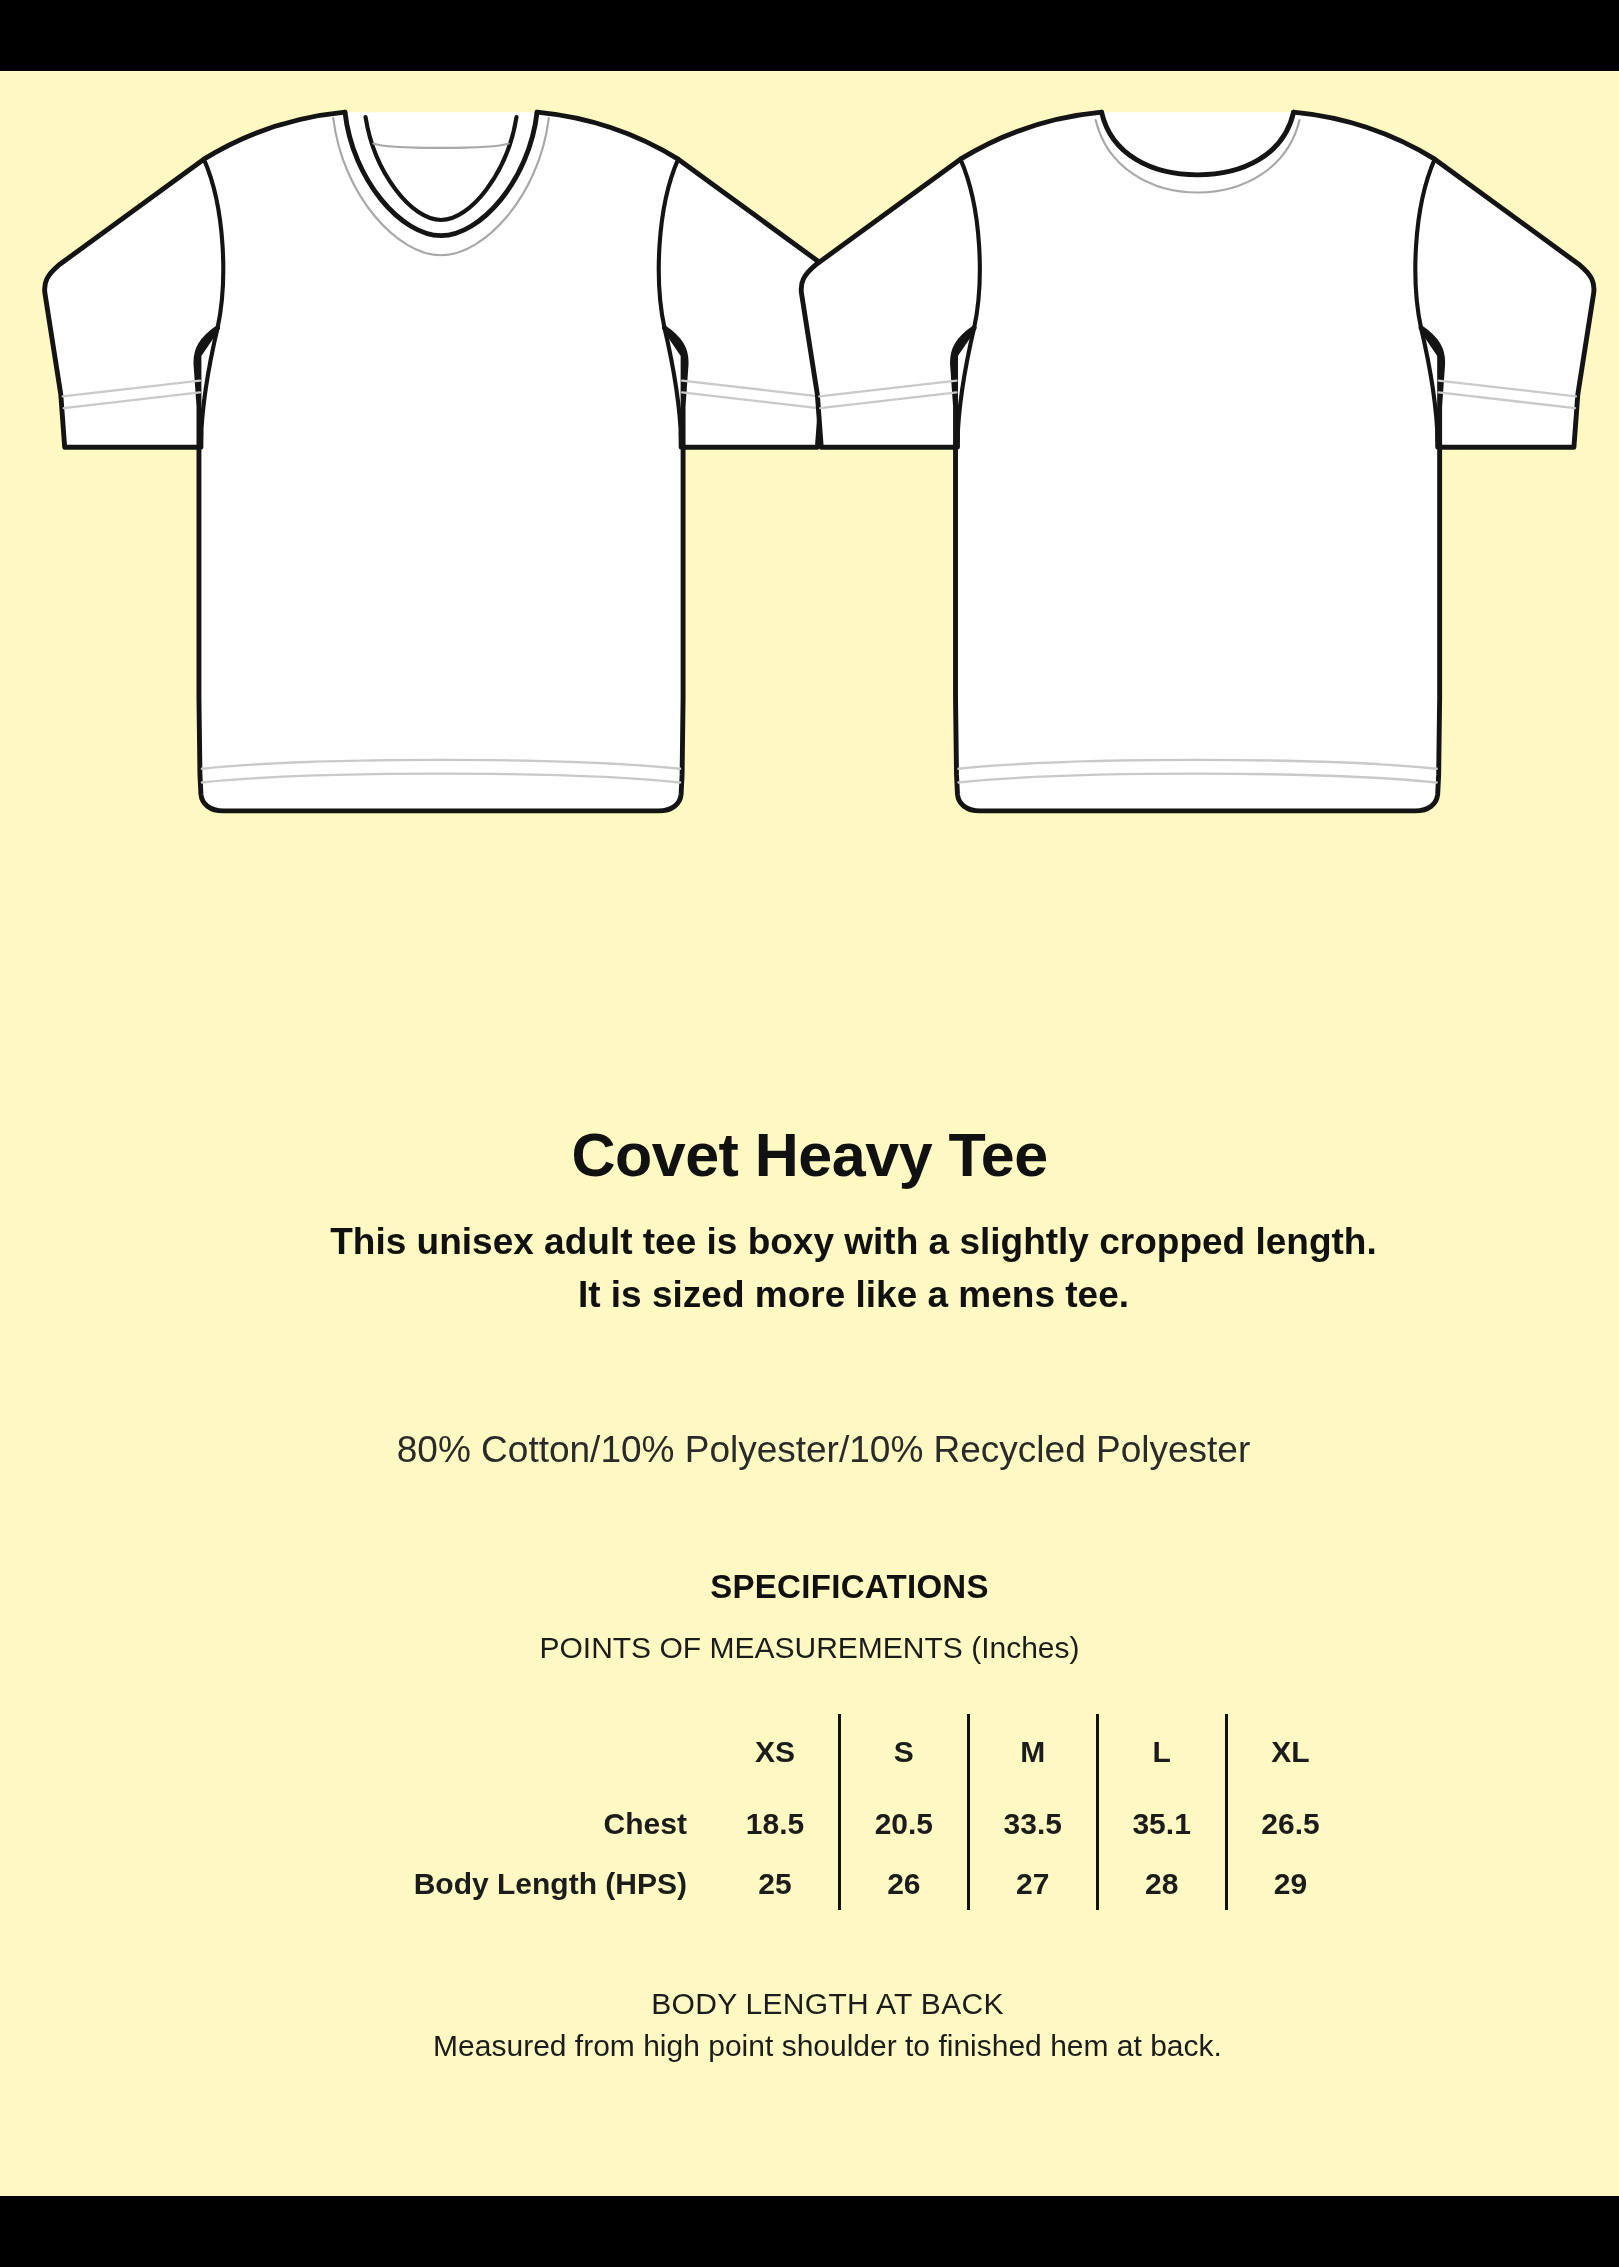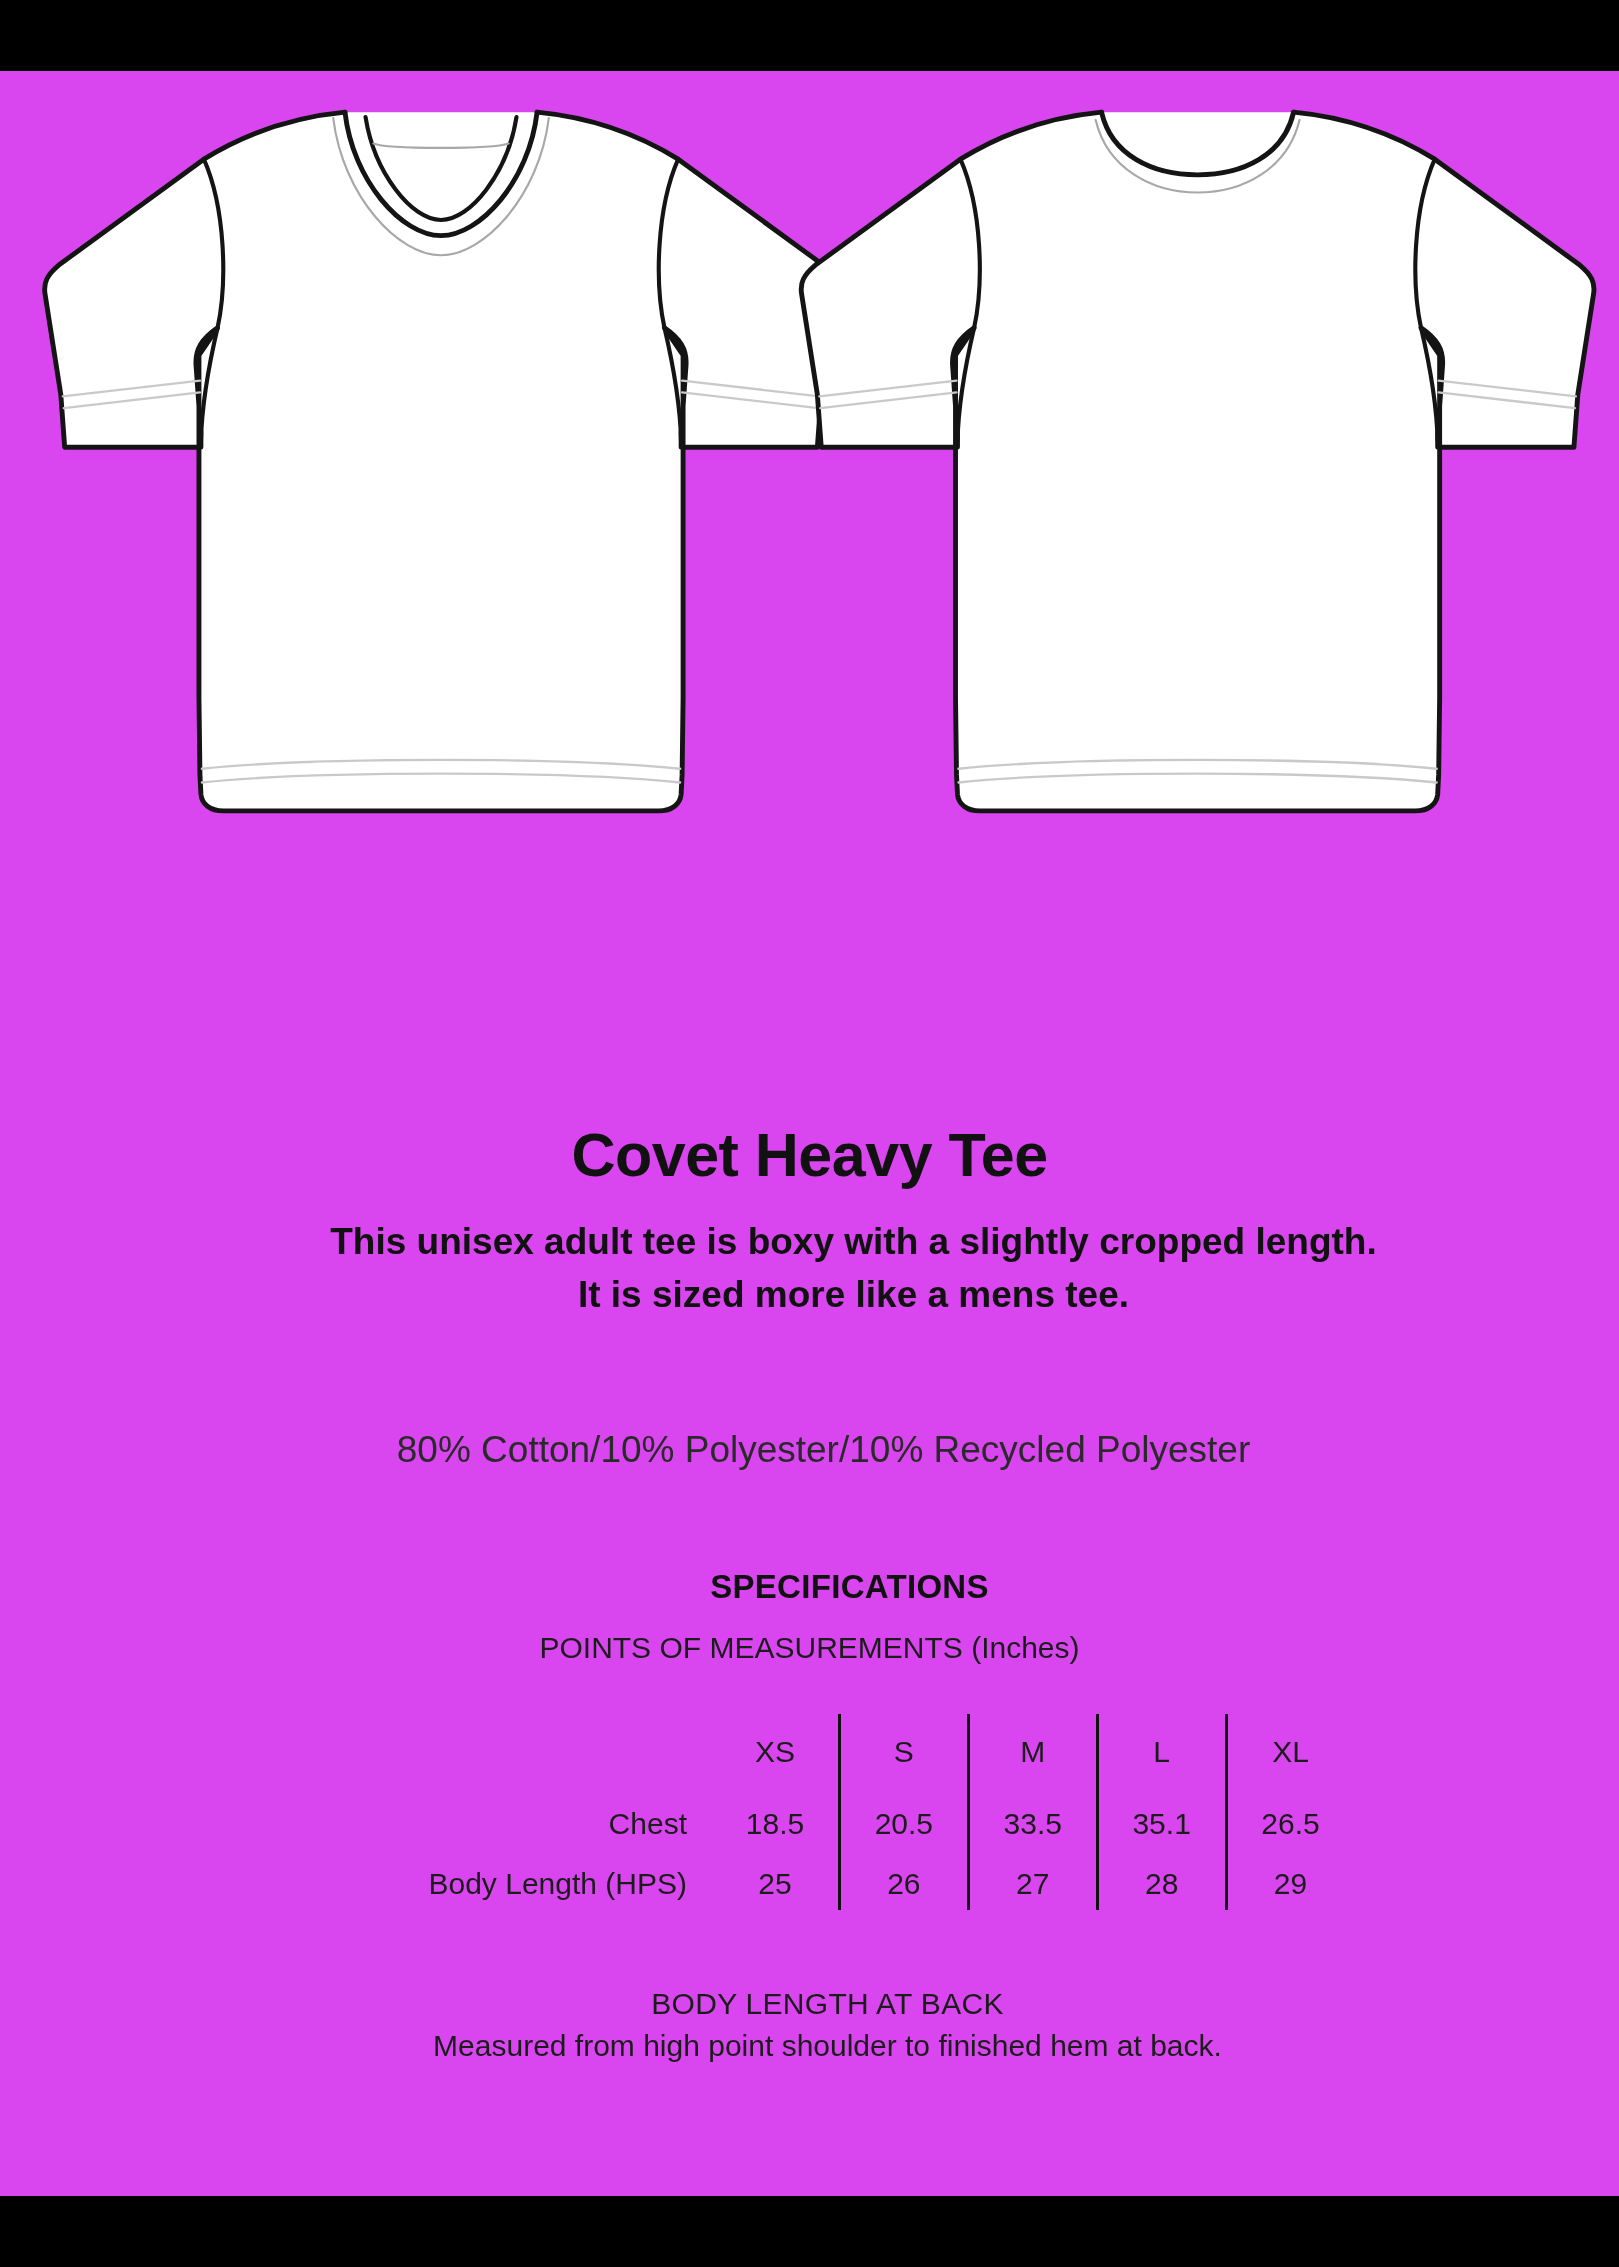--- a/index.html
+++ b/index.html
@@ -31,21 +31,21 @@
   }
   .bar-top    { top: 0;    height: 71px; }
   .bar-bottom { bottom: 0; height: 72px; }
 
   .sheet {
     position: absolute;
     left: 0;
     top: 71px;
     width: 1619px;
     height: 2125px;
-    background: #d946ef;
+    background: #fef9c3;
   }
 
   
   .flats {
     position: absolute;
     left: 0;
     top: 0;
     width: 1619px;
     height: 882px;
   }
@@ -119,21 +119,21 @@
     left: 0; top: 1643px;
     width: 1619px;
   }
   table.meas {
     margin: 0 auto;
     border-collapse: collapse;
     color: #1c1c1c;
   }
   table.meas td, table.meas th {
     padding: 0;
-    font-weight: 400;
+    font-weight: 700;
     vertical-align: middle;
     text-align: center;
     white-space: nowrap;
   }
   
   table.meas .rowlabel {
     text-align: right;
     padding-right: 25.5px;
     font-size: 30px;
     width: 421px;

